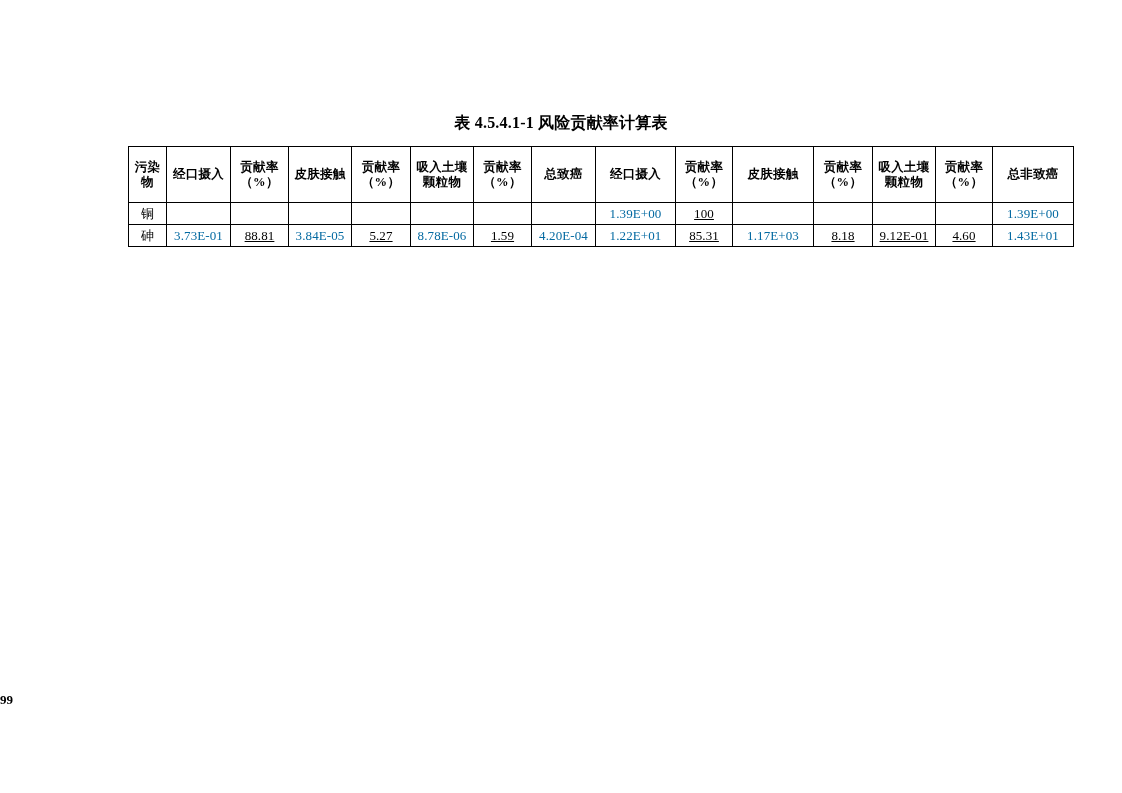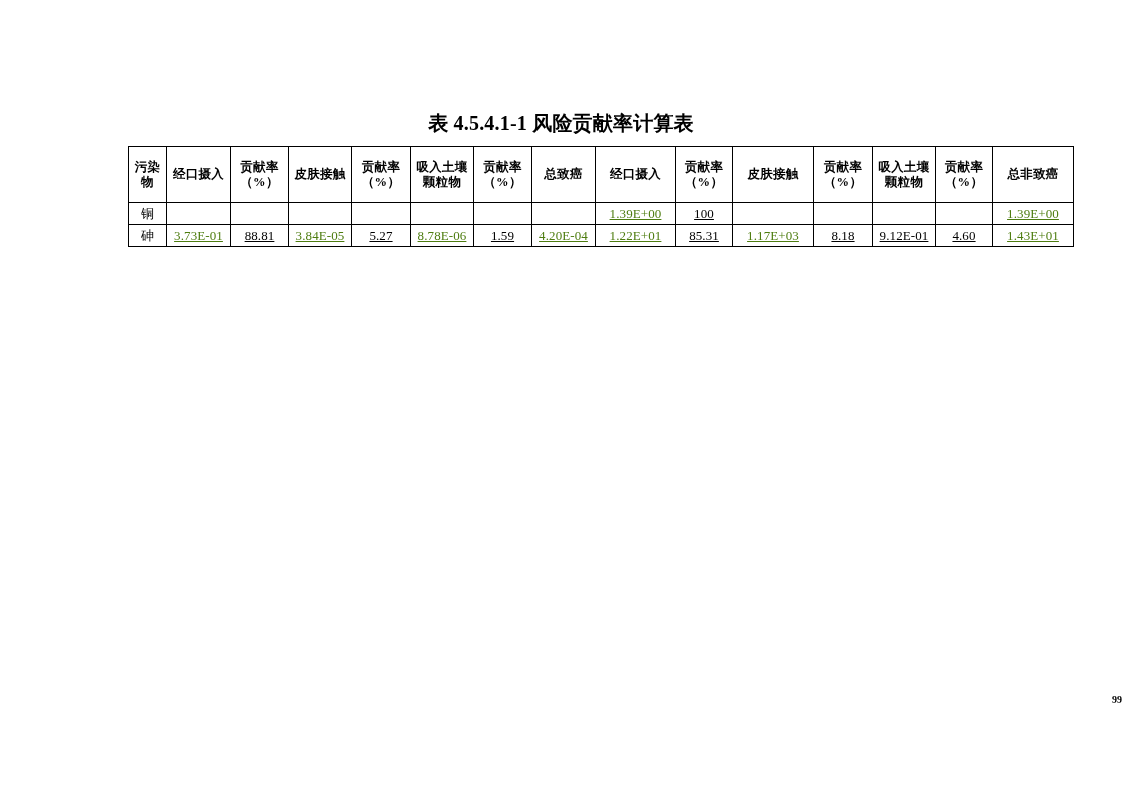--- a/index.html
+++ b/index.html
@@ -26,21 +26,21 @@
 
   
   .table-title {
     position: absolute;
     left: 0;
     right: 0;
     top: 113px;
     text-align: center;
     font-family: "Liberation Serif", "DejaVu Serif", serif;
     font-weight: bold;
-    font-size: 20px;
+    font-size: 16px;
     line-height: 20px;
     letter-spacing: 0.2px;
     white-space: nowrap;
   }
 
   
   .table-wrap {
     position: absolute;
     left: 88px;
     top: 146px;
@@ -86,45 +86,44 @@
     line-height: 19px;
     letter-spacing: 0.1px;
   }
 
   td.name-cell {
     font-weight: bold;
     font-size: 13.5px;
   }
 
   td.val-red {
-    color: #4d7c0f;
-    font-weight: bold;
-    text-decoration: underline;
+    color: #0369a1;
+    font-weight: bold;
   }
 
   td.val-plain {
     color: #000000;
     font-weight: normal;
     text-decoration: underline;
   }
 
   td.empty-cell {
     color: transparent;
   }
 
   
   .page-number {
     position: absolute;
     left: 0;
     right: 0;
     top: 692px;
-    text-align: right;
-    font-family: "Liberation Serif", "DejaVu Serif", serif;
-    font-weight: bold;
-    font-size: 10px;
+    text-align: left;
+    font-family: "Liberation Serif", "DejaVu Serif", serif;
+    font-weight: bold;
+    font-size: 13px;
     line-height: 16px;
   }
 </style>
 </head>
 <body>
 
 <div class="page">
 
   <div class="table-title">表 4.5.4.1-1 风险贡献率计算表</div>
 

